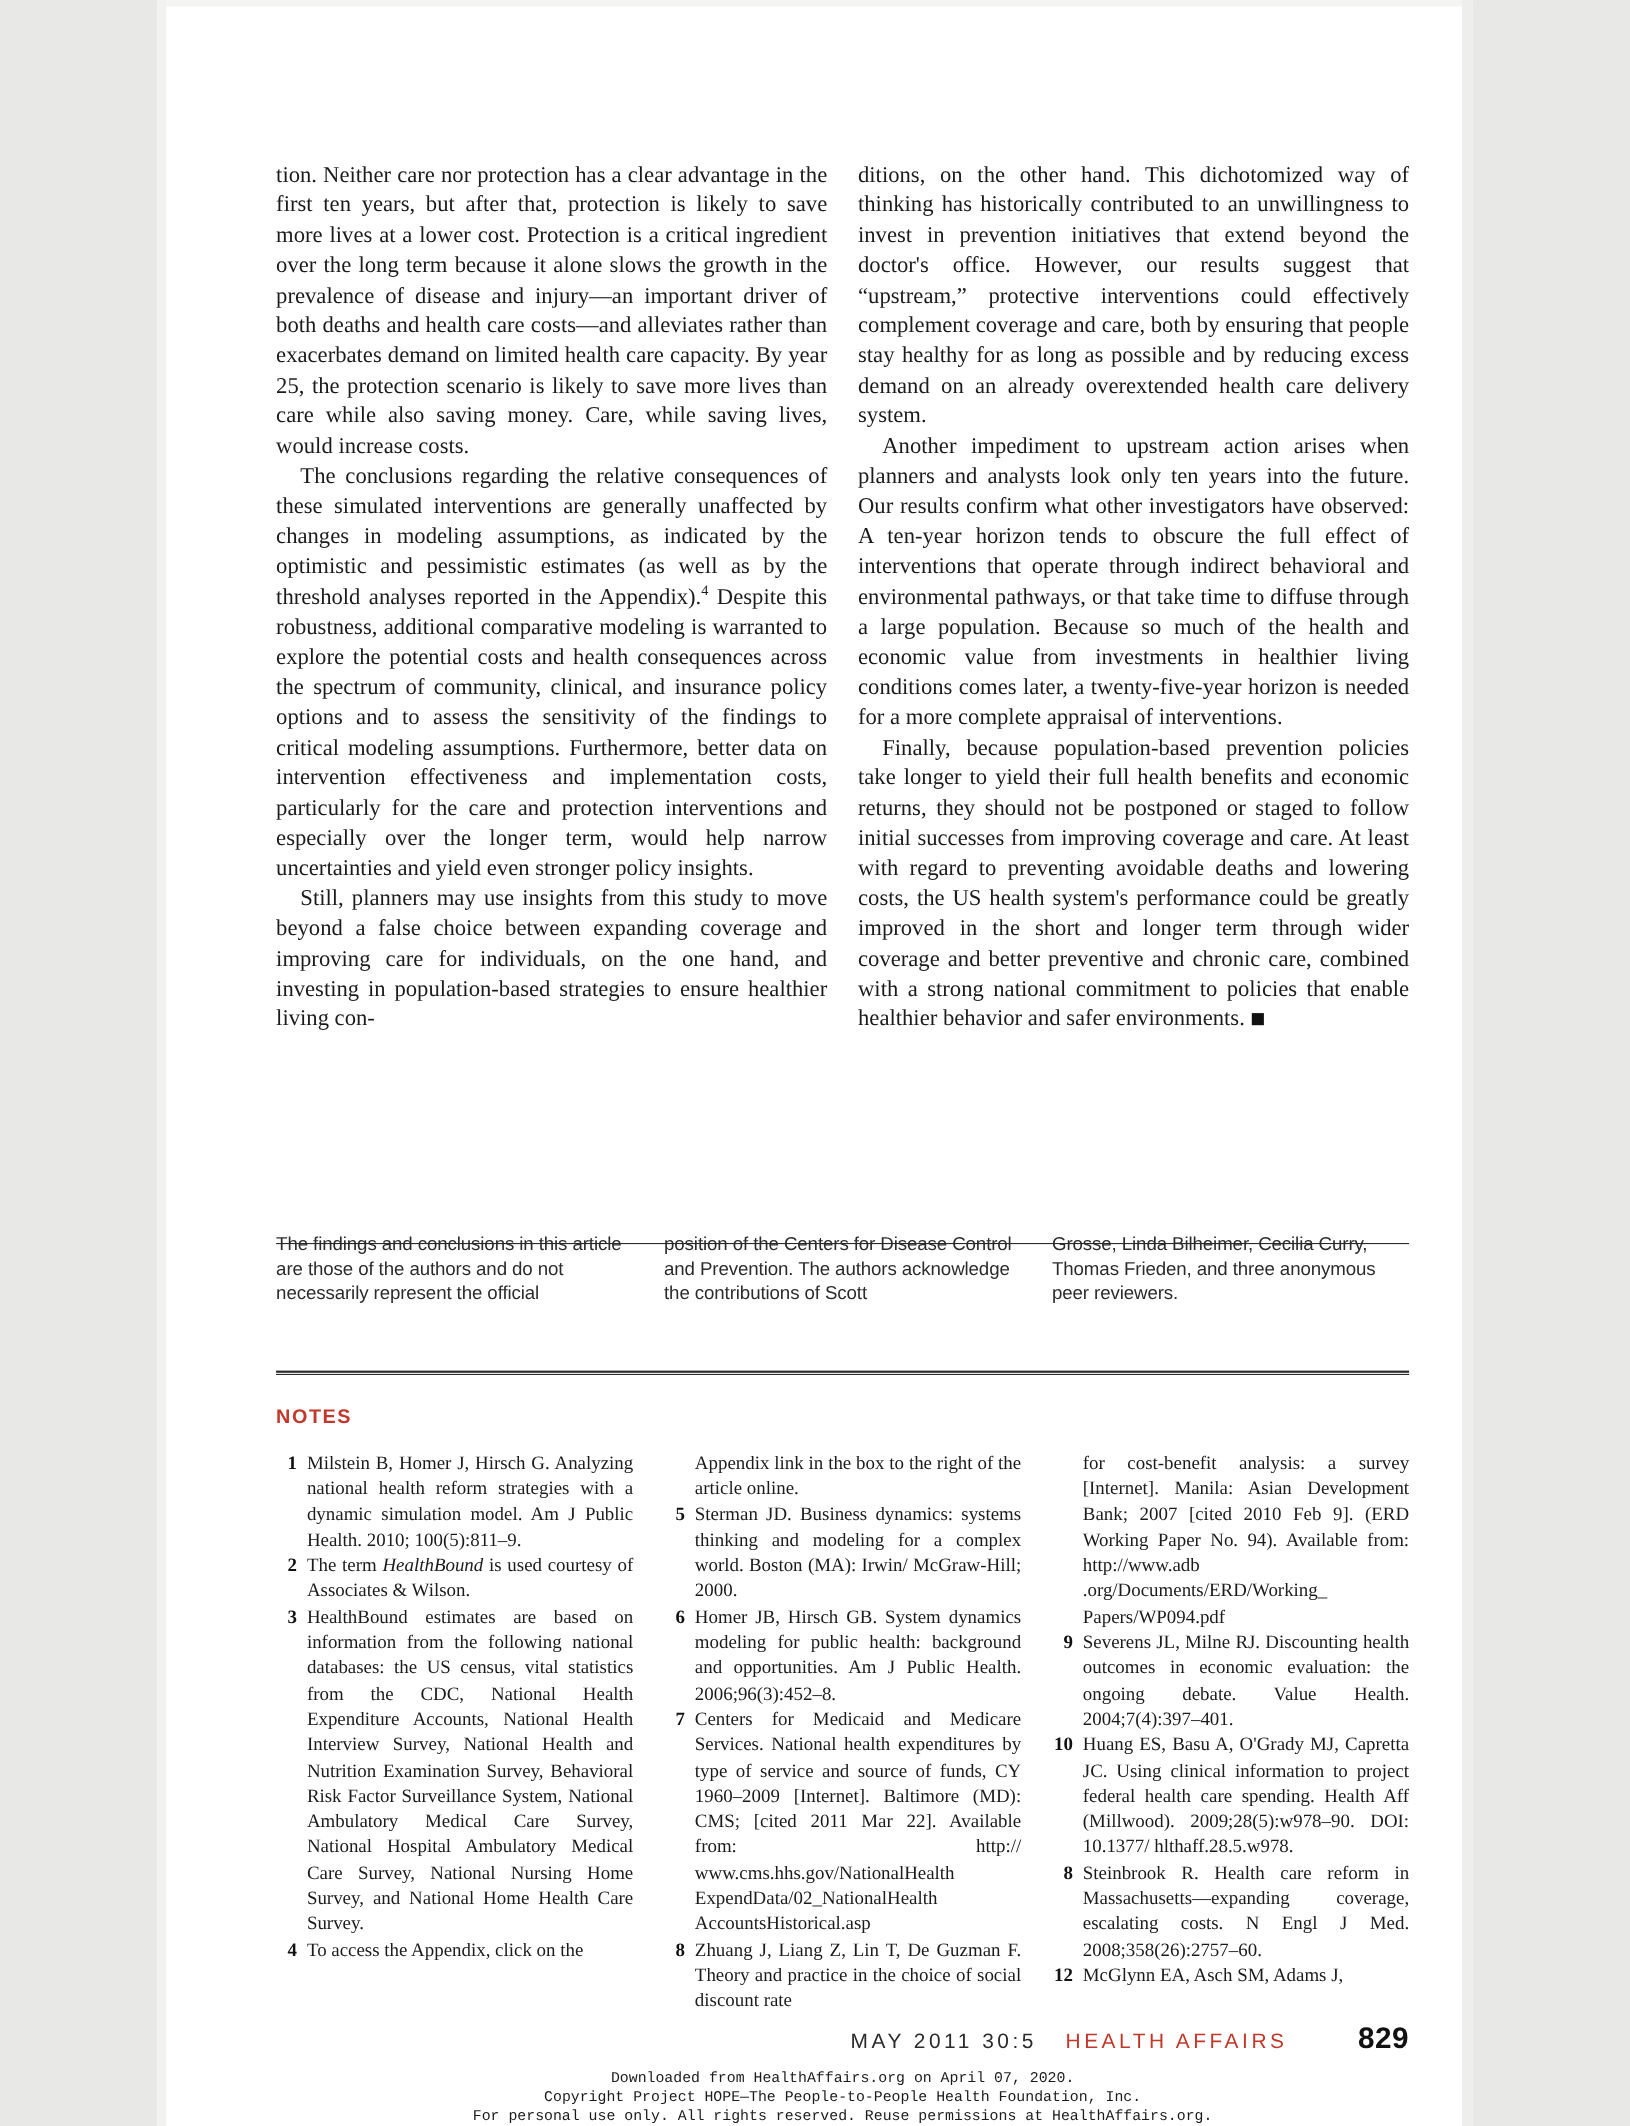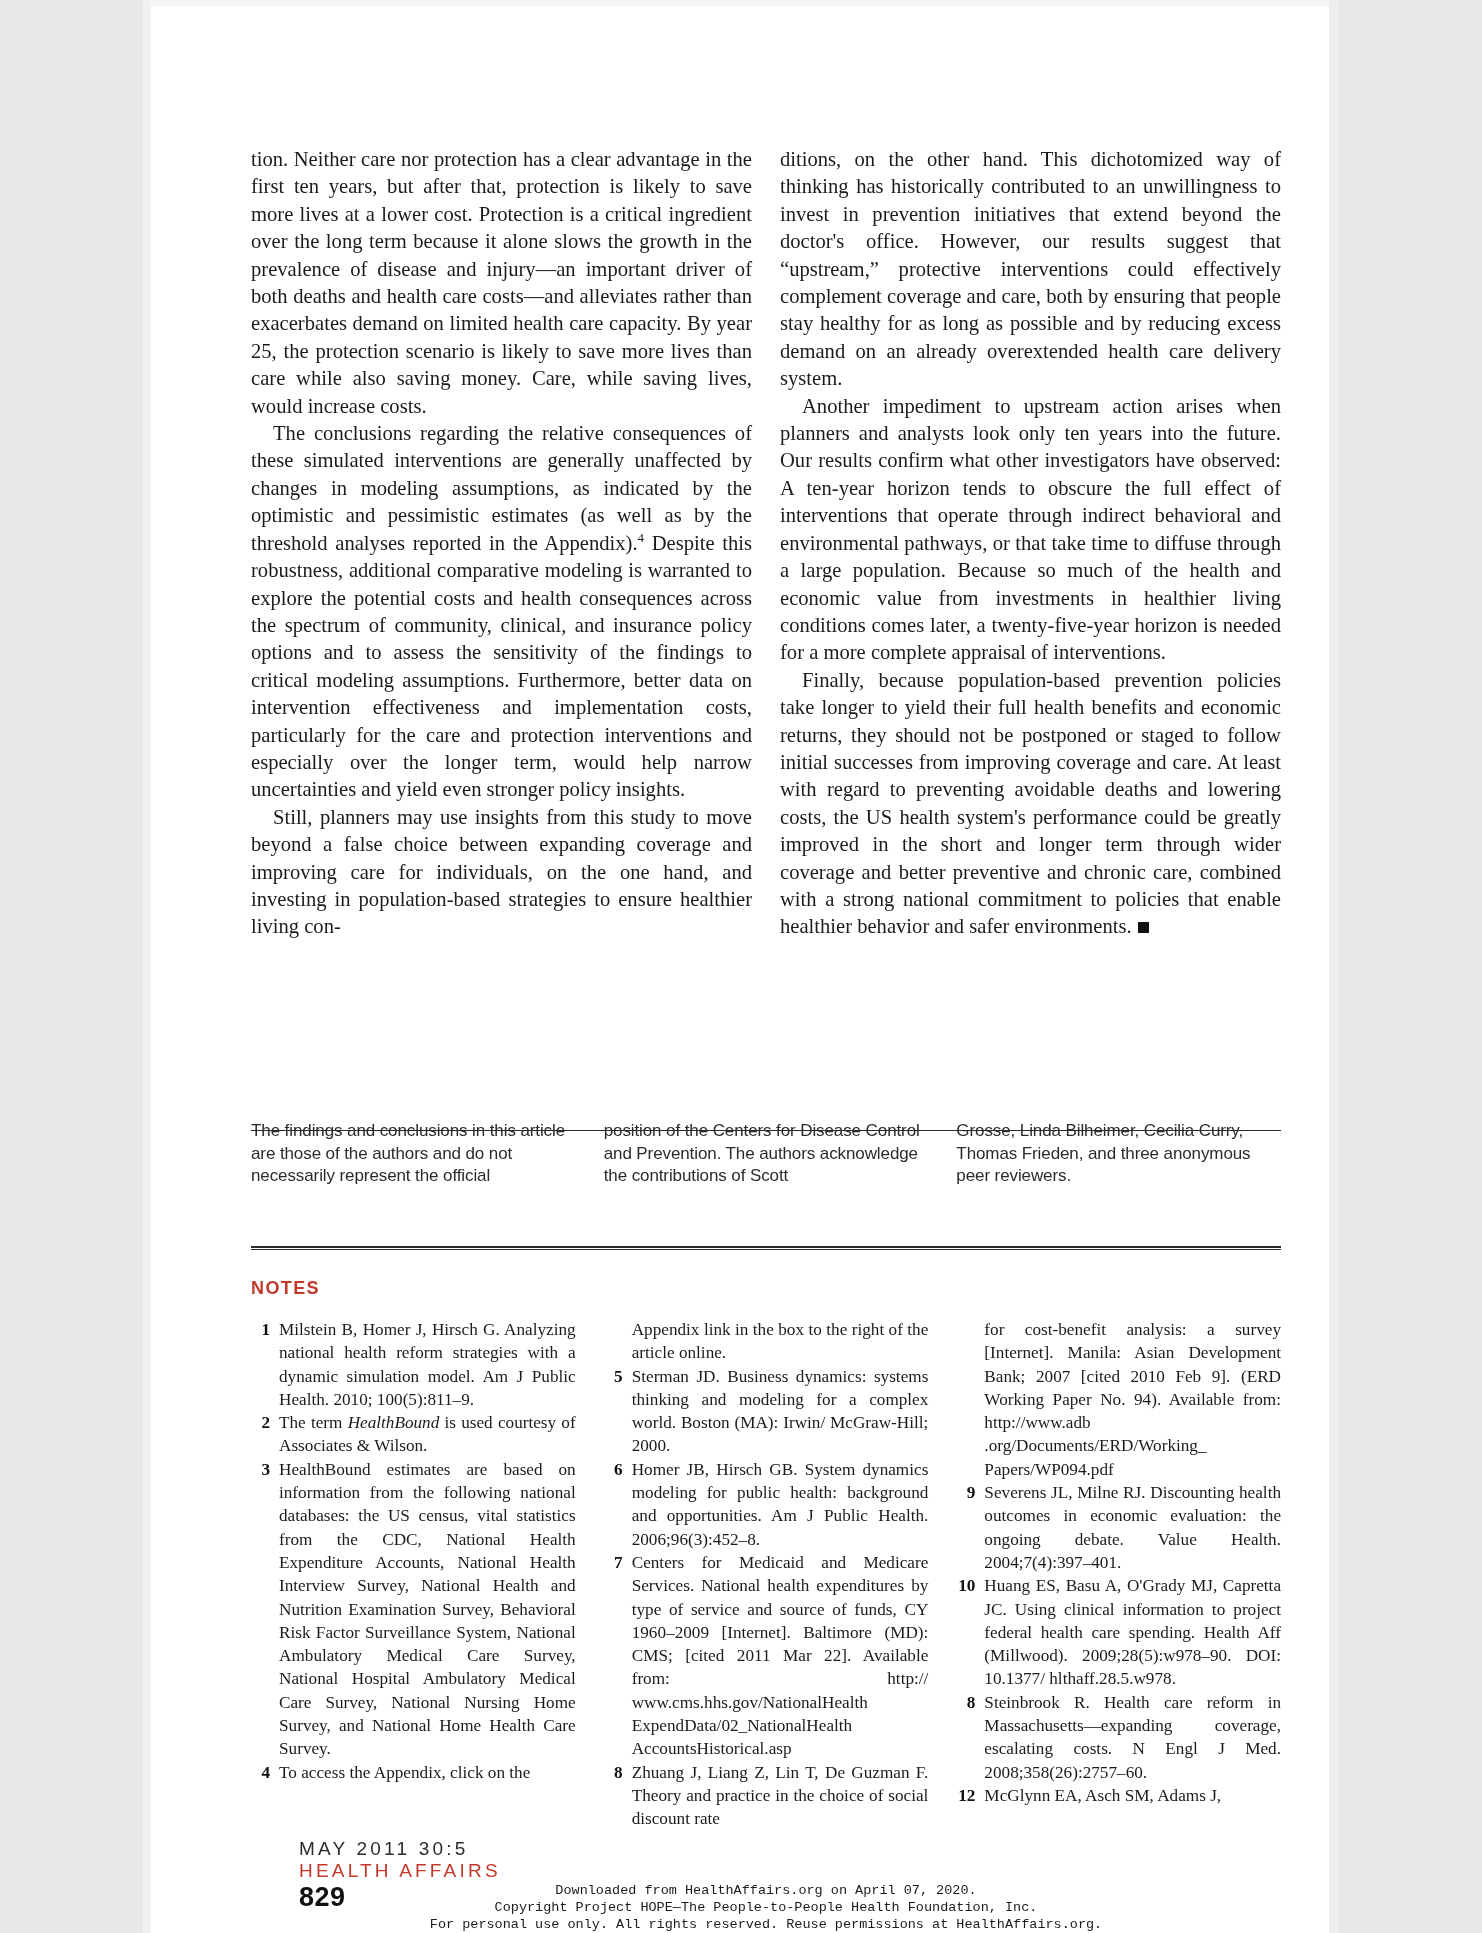--- a/index.html
+++ b/index.html
@@ -157,41 +157,40 @@
 
   
   .footer {
     position: absolute;
     left: 0;
     top: 1838px;
     width: 1030px;
     display: flex;
     justify-content: flex-end;
     align-items: baseline;
-    flex-direction: column;
   }
   .footer-issue {
     font-family: "Liberation Sans", "DejaVu Sans", sans-serif;
     font-size: 19px;
     letter-spacing: 3.2px;
     color: #2b2b2b;
   }
   .footer-journal {
     font-family: "Liberation Sans", "DejaVu Sans", sans-serif;
     font-size: 19px;
     letter-spacing: 3.2px;
     color: #c0392b;
     margin-left: 26px;
   }
   .footer-page {
     font-family: "Liberation Sans", "DejaVu Sans", sans-serif;
     font-size: 27px;
     font-weight: bold;
     color: #111;
-    margin-left: 48px;
+    margin-left: 64px;
     letter-spacing: 0.5px;
   }
 
   
   .watermark {
     position: absolute;
     left: 0;
     top: 1882px;
     width: 1030px;
     text-align: center;

